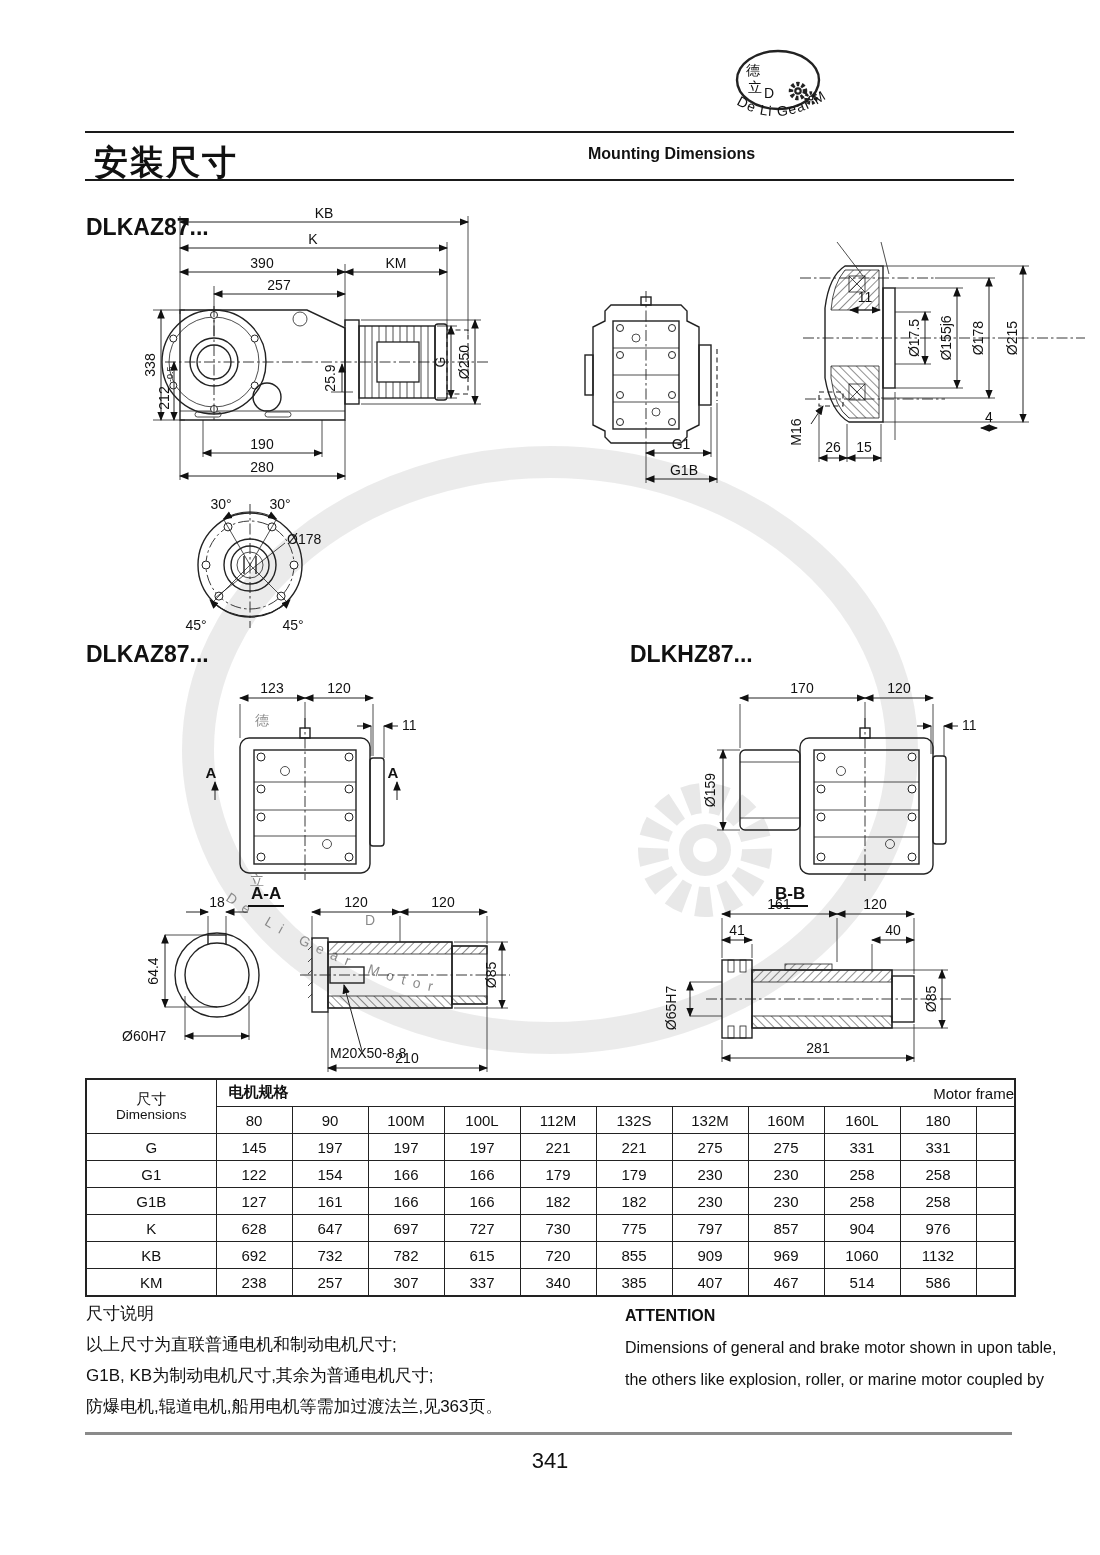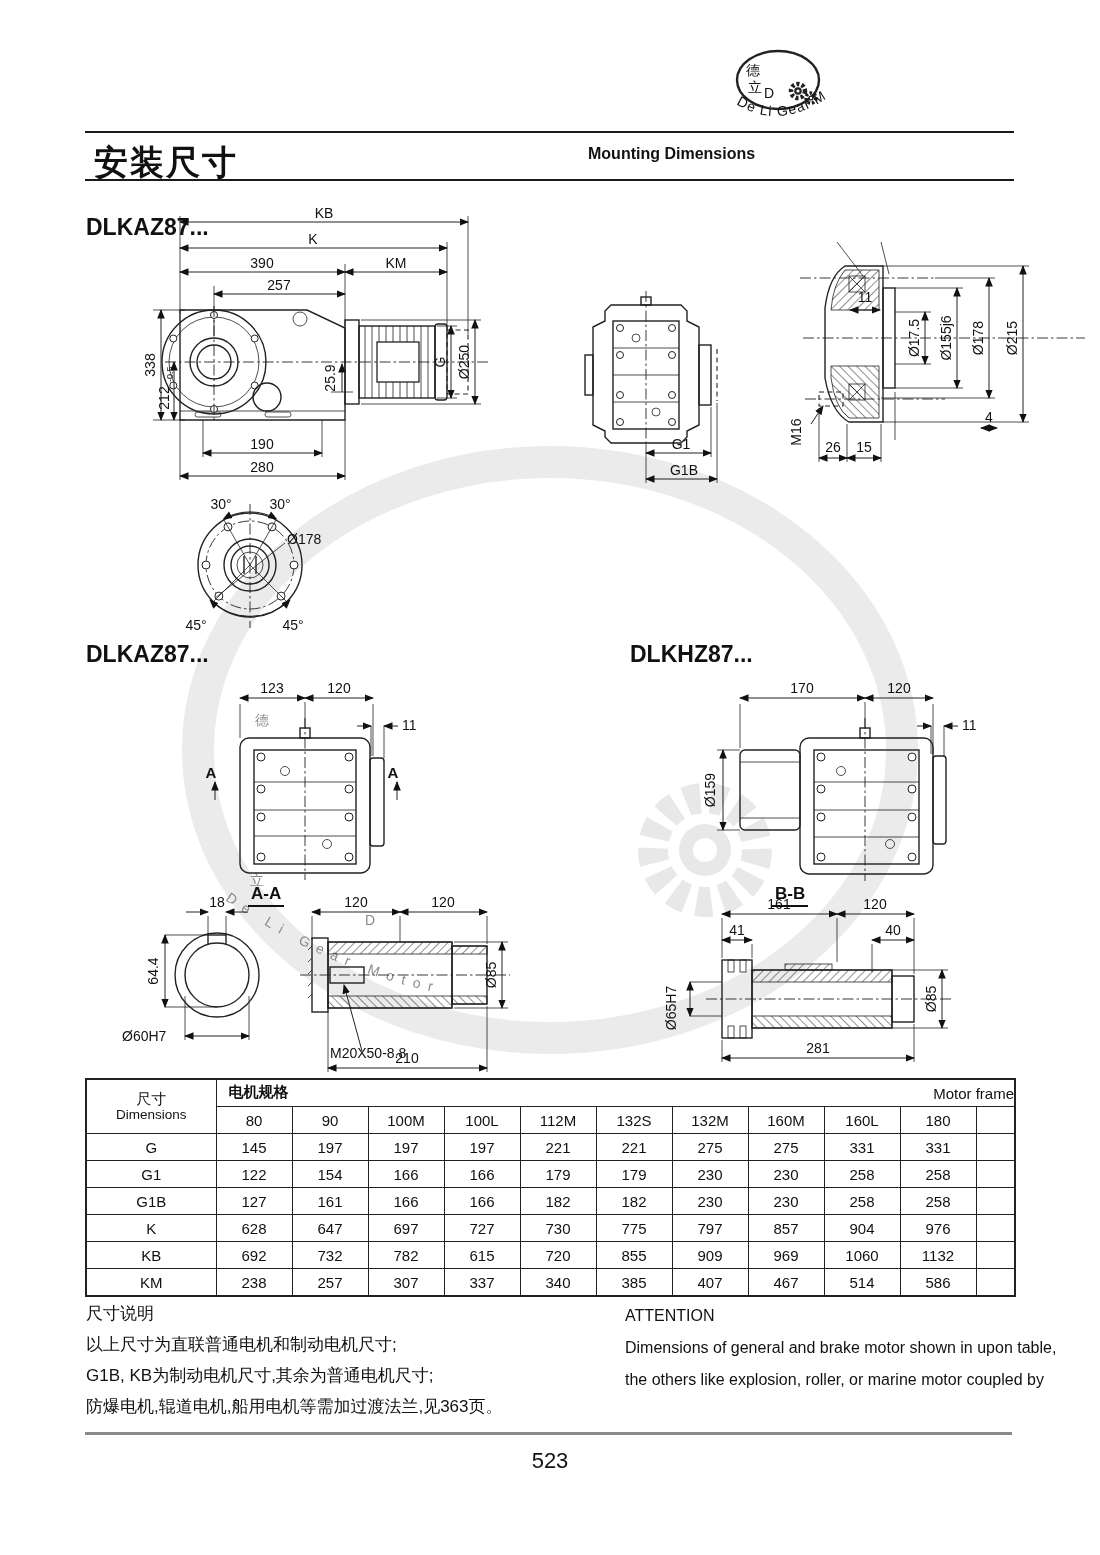--- a/index.html
+++ b/index.html
@@ -30,21 +30,21 @@
   .dim-table thead th{height:26px}
   .dimhead{font-size:15px;line-height:1.15}
   .dimhead .dh2{font-size:13.5px}
   .mfcell{position:relative}
   .mf-cn{position:absolute;left:12px;top:3px;font-weight:bold}
   .mf-en{display:block;text-align:right}
   .num{font-weight:bold}
   .rlab{font-weight:bold}
   .notes-cn{position:absolute;left:86px;top:1298px;font-size:17px;line-height:31px}
   .notes-en{position:absolute;left:625px;top:1300px;font-size:16px;line-height:32px}
-  .note-title{font-weight:normal}
+  .note-title{font-weight:bold}
   .notes-cn .note-title{font-weight:normal}
   .footer-rule{position:absolute;left:85px;top:1432px;width:927px;height:3px;background:#8a8a8a}
   .page-num{position:absolute;left:0;top:1448px;width:100%;text-align:center;font-size:22px}
 </style>
 </head>
 <body>
 
 <div class="page">
 
   <svg width="0" height="0" style="position:absolute" aria-hidden="true">
@@ -603,15 +603,15 @@
     <div>G1B, KB为制动电机尺寸,其余为普通电机尺寸;</div>
     <div>防爆电机,辊道电机,船用电机等需加过渡法兰,见363页。</div>
   </div>
   <div class="notes-en">
     <div class="note-title">ATTENTION</div>
     <div>Dimensions of general and brake motor shown in upon table,</div>
     <div>the others like explosion, roller, or marine motor coupled by</div>
   </div>
 
   <div class="footer-rule"></div>
-  <div class="page-num">523</div>
+  <div class="page-num">341</div>
 
 </div>
 
 </body></html>

